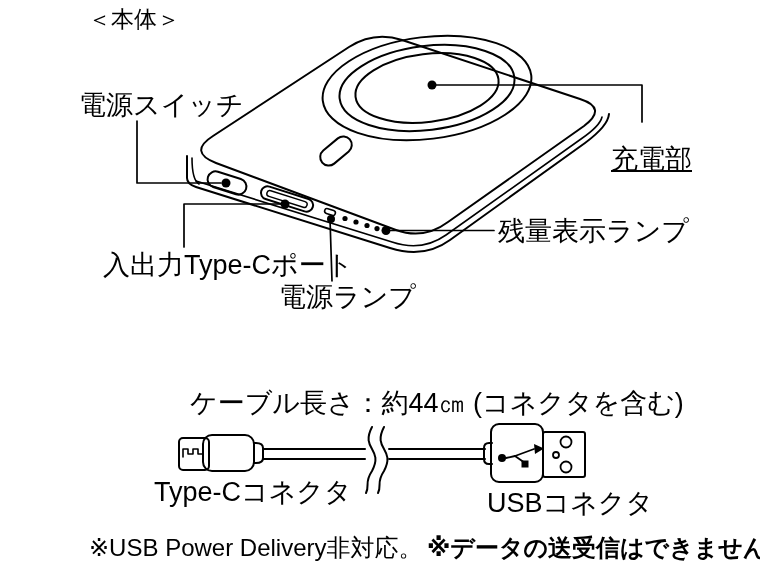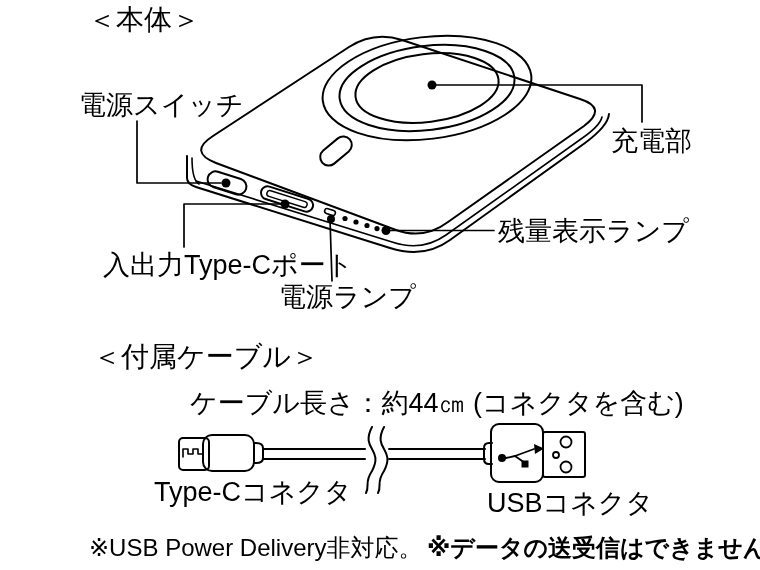--- a/index.html
+++ b/index.html
@@ -1,20 +1,20 @@
 <!DOCTYPE html>
 <html><head>
 <meta charset="utf-8">
 <style>
   html,body{margin:0;padding:0;background:#fff;}
   #canvas{position:relative;width:760px;height:570px;background:#fff;overflow:hidden;
           font-family:"Liberation Sans","DejaVu Sans",sans-serif;color:#000;}
   #diagram-svg{position:absolute;left:0;top:0;}
   .txt{position:absolute;white-space:nowrap;color:#000;font-weight:500;line-height:1.15;}
-  .heading{font-size:28px;font-family:Liberation Mono, monospace;}
+  .heading{font-size:23px;}
   .lbl{font-size:27px;}
   .note{font-size:24px;}
   .bold{font-weight:700;}
 </style>
 </head>
 <body>
 
 <div id="canvas">
 
   <svg id="diagram-svg" width="760" height="570" viewBox="0 0 760 570" fill="none" stroke="#000" stroke-width="2" stroke-linecap="round" stroke-linejoin="round">
@@ -105,29 +105,28 @@
           <circle cx="556" cy="455" r="3"></circle>
         </g>
       </g>
     </g>
   </svg>
 
   <div class="txt heading" style="left:88px;top:6px;">＜本体＞</div>
 
   <div class="txt lbl" style="left:79px;top:90px;">電源スイッチ</div>
 
-  <div class="txt lbl" style="left:611px;top:126px;">充電部</div>
+  <div class="txt lbl" style="left:611px;top:144px;text-decoration:underline;">充電部</div>
 
   <div class="txt lbl" style="left:498px;top:216px;">残量表示ランプ</div>
 
   <div class="txt lbl" style="left:103px;top:250px;">入出力Type-Cポート</div>
 
   <div class="txt lbl" style="left:279px;top:284px;font-family:Liberation Mono, monospace;">電源ランプ</div>
 
-  <div class="txt heading" style="left:93px;top:343px;">＜付属ケーブル＞</div>
 
   <div class="txt lbl" style="left:190px;top:388px;">ケーブル長さ：約44㎝ (コネクタを含む)</div>
 
   <div class="txt lbl" style="left:154px;top:477px;">Type-Cコネクタ</div>
 
   <div class="txt lbl" style="left:487px;top:488px;">USBコネクタ</div>
 
   <div class="txt note" style="left:89px;top:534px;">※USB Power Delivery非対応。</div>
 
   <div class="txt note bold" style="left:427px;top:534px;">※データの送受信はできません。</div>

